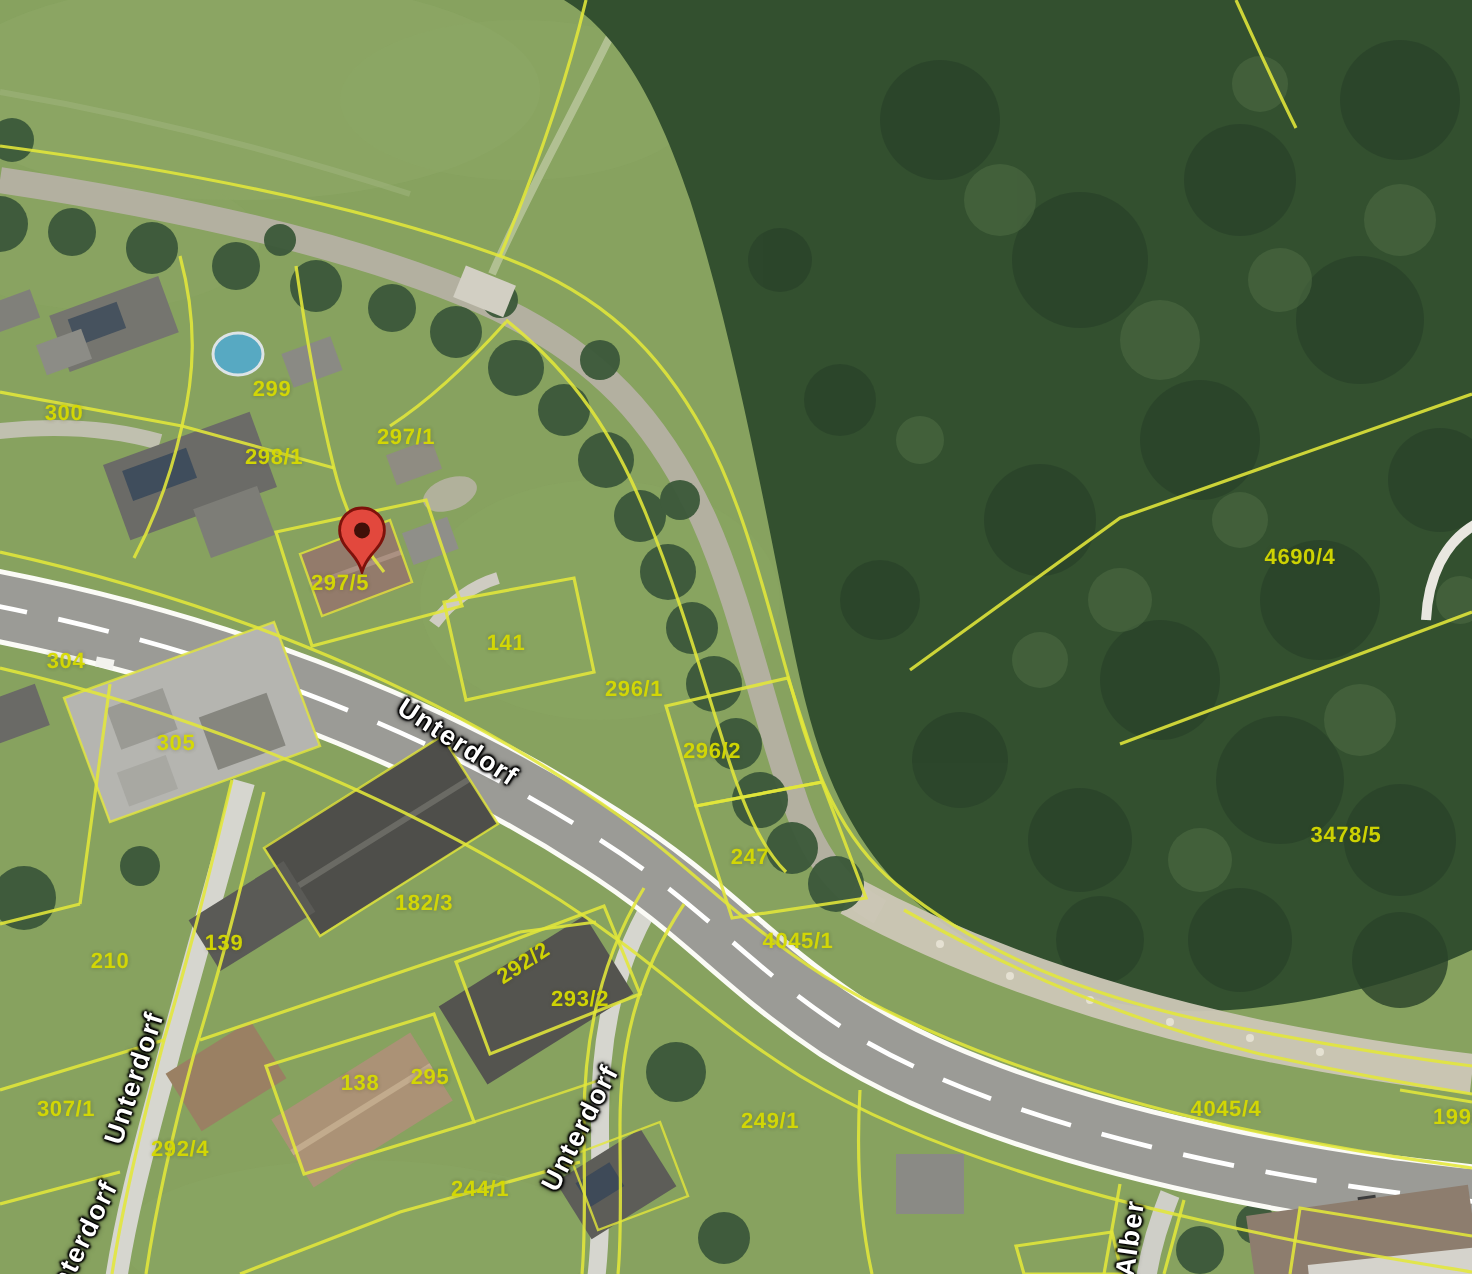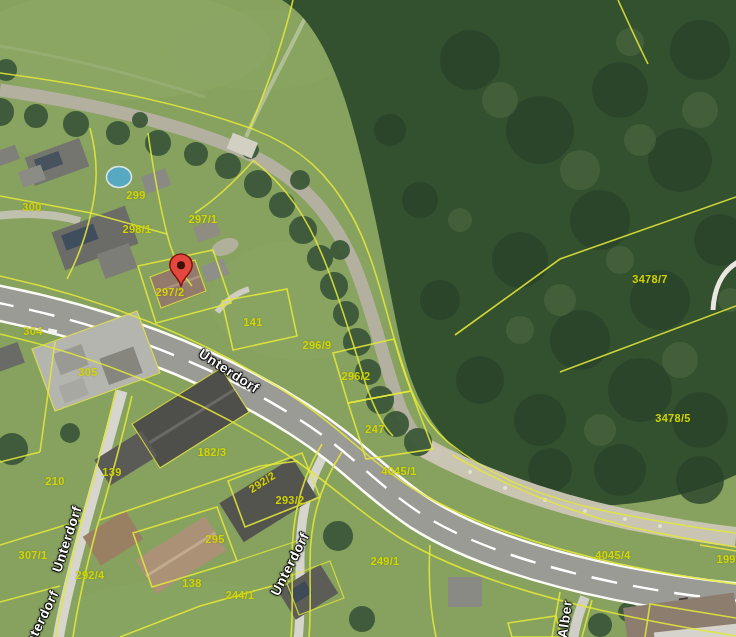--- a/index.html
+++ b/index.html
@@ -234,39 +234,39 @@
       <path class="parcel-line-thin" d="M285,578 L330,561 L344,598 L299,615 Z"></path>
       <path class="parcel-line-thin" d="M237,561 L300,540"></path>
     </g>
   </svg>
 
   <div id="labels">
       <div class="parcel-label" style="left: 32px; top: 207px;">300</div>
       <div class="parcel-label" style="left: 136px; top: 195px;">299</div>
       <div class="parcel-label" style="left: 137px; top: 229px;">298/1</div>
       <div class="parcel-label" style="left: 203px; top: 219px;">297/1</div>
-      <div class="parcel-label" style="left: 170px; top: 292px;">297/2</div>
+      <div class="parcel-label" style="left: 170px; top: 292px;">297/5</div>
       <div class="parcel-label" style="left: 33px; top: 331px;">304</div>
       <div class="parcel-label" style="left: 88px; top: 372px;">305</div>
       <div class="parcel-label" style="left: 253px; top: 322px;">141</div>
-      <div class="parcel-label" style="left: 317px; top: 345px;">296/9</div>
+      <div class="parcel-label" style="left: 317px; top: 345px;">296/1</div>
       <div class="parcel-label" style="left: 356px; top: 376px;">296/2</div>
       <div class="parcel-label" style="left: 375px; top: 429px;">247</div>
-      <div class="parcel-label" style="left: 650px; top: 279px;">3478/7</div>
+      <div class="parcel-label" style="left: 650px; top: 279px;">4690/4</div>
       <div class="parcel-label" style="left: 673px; top: 394px; margin-top: 24px;">3478/5</div>
       <div class="parcel-label" style="left: 399px; top: 471px;">4045/1</div>
       <div class="parcel-label" style="left: 613px; top: 555px;">4045/4</div>
       <div class="parcel-label" style="left: 731px; top: 559px;">199/1</div>
       <div class="parcel-label" style="left: 212px; top: 452px;">182/3</div>
       <div class="parcel-label" style="left: 112px; top: 472px;">139</div>
       <div class="parcel-label" style="left: 55px; top: 481px;">210</div>
       <div class="parcel-label" style="left: 262px; top: 482px; transform: translate(-50%, -50%) rotate(-33deg);">292/2</div>
       <div class="parcel-label" style="left: 290px; top: 500px;">293/2</div>
       <div class="parcel-label" style="left: 215px; top: 539px;">295</div>
-      <div class="parcel-label" style="left: 180px; top: 583px; margin-left: 12px;">138</div>
+      <div class="parcel-label" style="left: 180px; top: 542px;">138</div>
       <div class="parcel-label" style="left: 33px; top: 555px;">307/1</div>
       <div class="parcel-label" style="left: 90px; top: 575px;">292/4</div>
       <div class="parcel-label" style="left: 240px; top: 595px;">244/1</div>
       <div class="parcel-label" style="left: 385px; top: 561px;">249/1</div>
       <div class="street-label" style="left: 229px; top: 371px; transform: translate(-50%, -50%) rotate(33deg);">Unterdorf</div>
       <div class="street-label" style="left: 67px; top: 539px; transform: translate(-50%, -50%) rotate(-72deg);">Unterdorf</div>
       <div class="street-label" style="left: 290px; top: 564px; transform: translate(-50%, -50%) rotate(-63deg);">Unterdorf</div>
       <div class="street-label" style="left: 40px; top: 622px; transform: translate(-50%, -50%) rotate(-64deg);">Unterdorf</div>
       <div class="street-label" style="left: 565px; top: 619px; transform: translate(-50%, -50%) rotate(-82deg);">Alber</div>
     </div>

